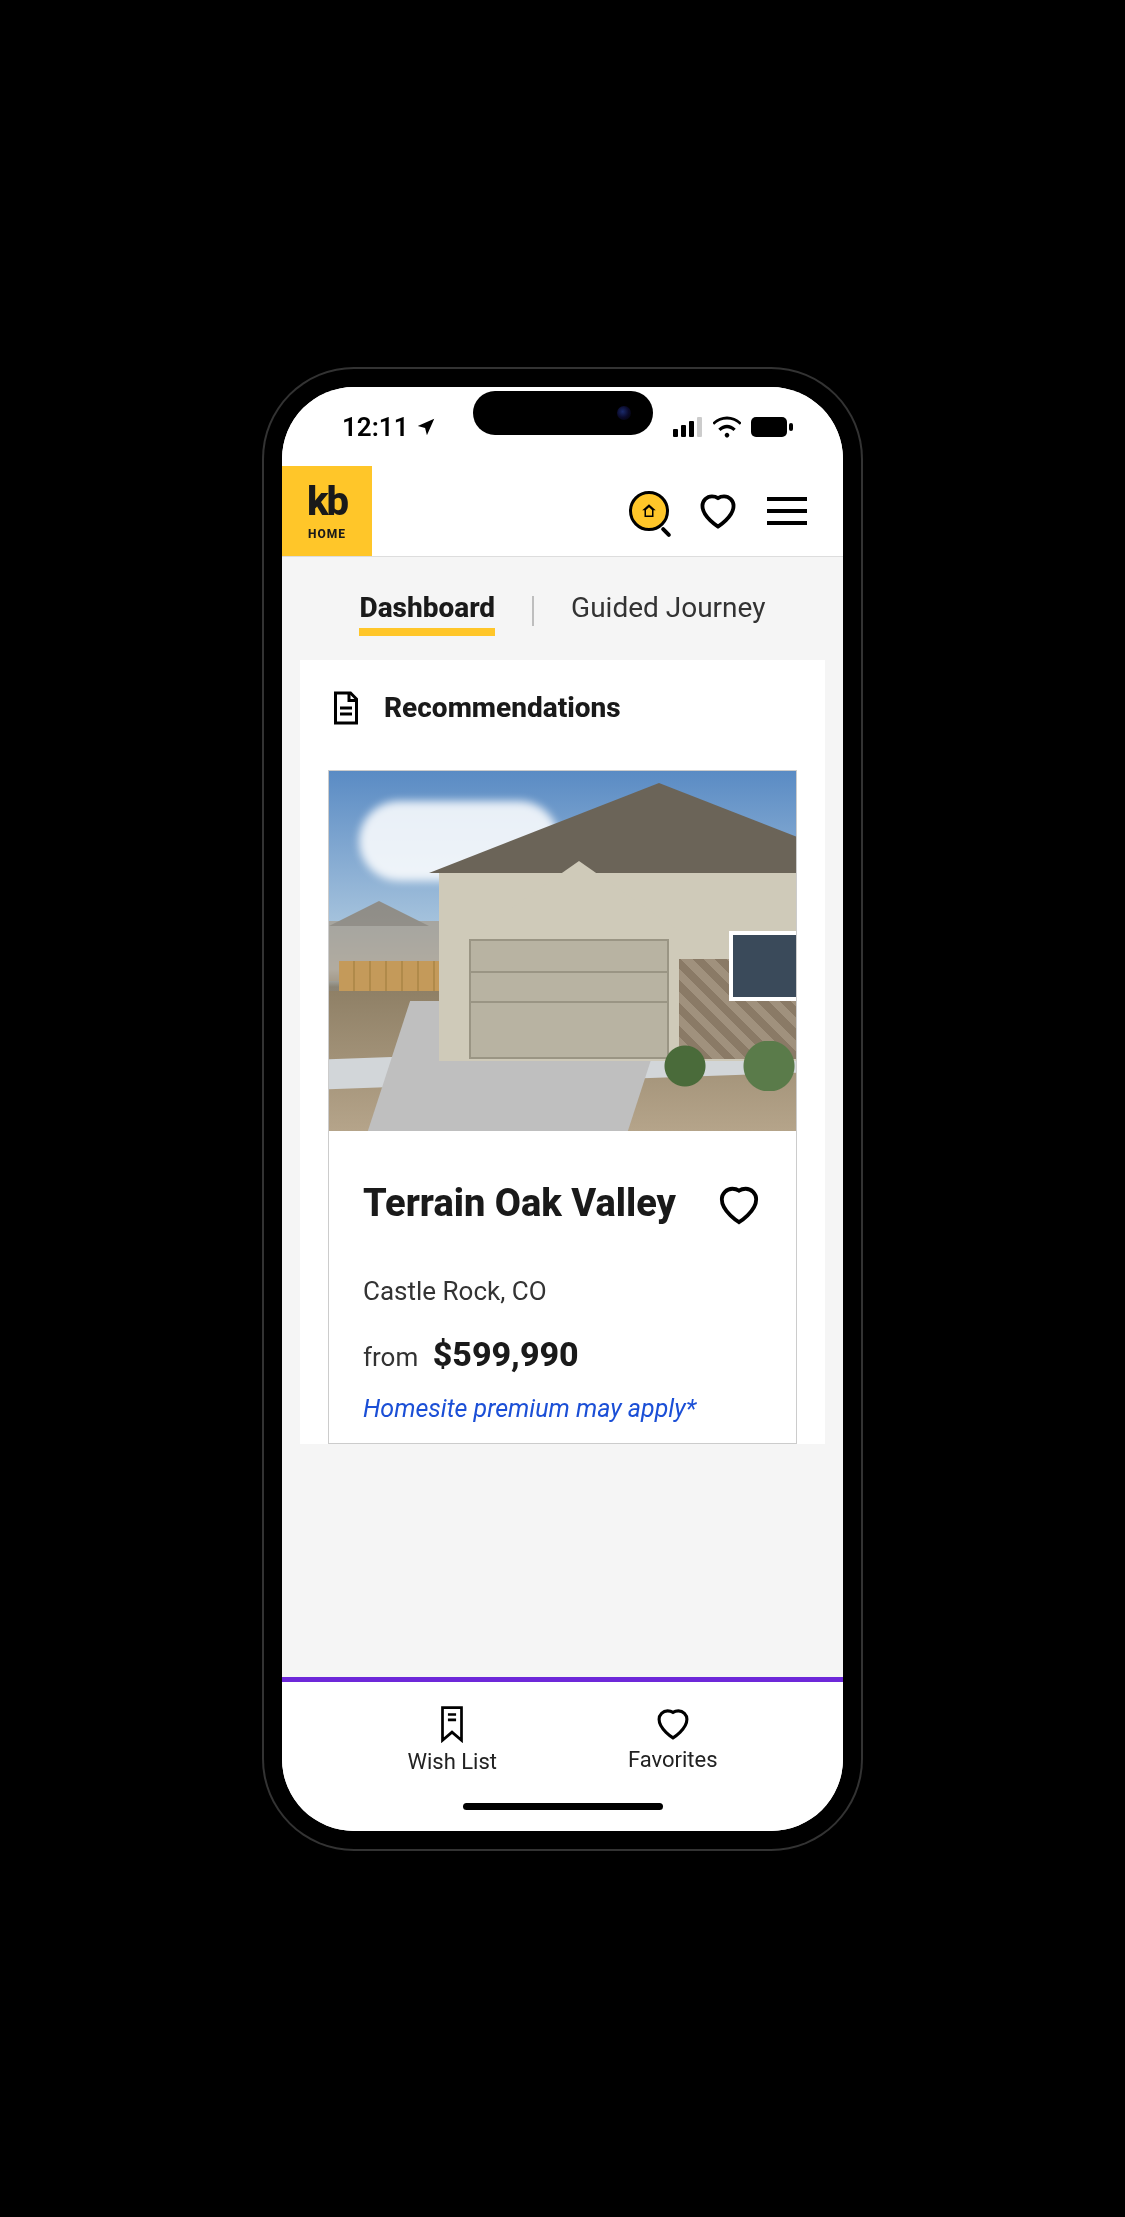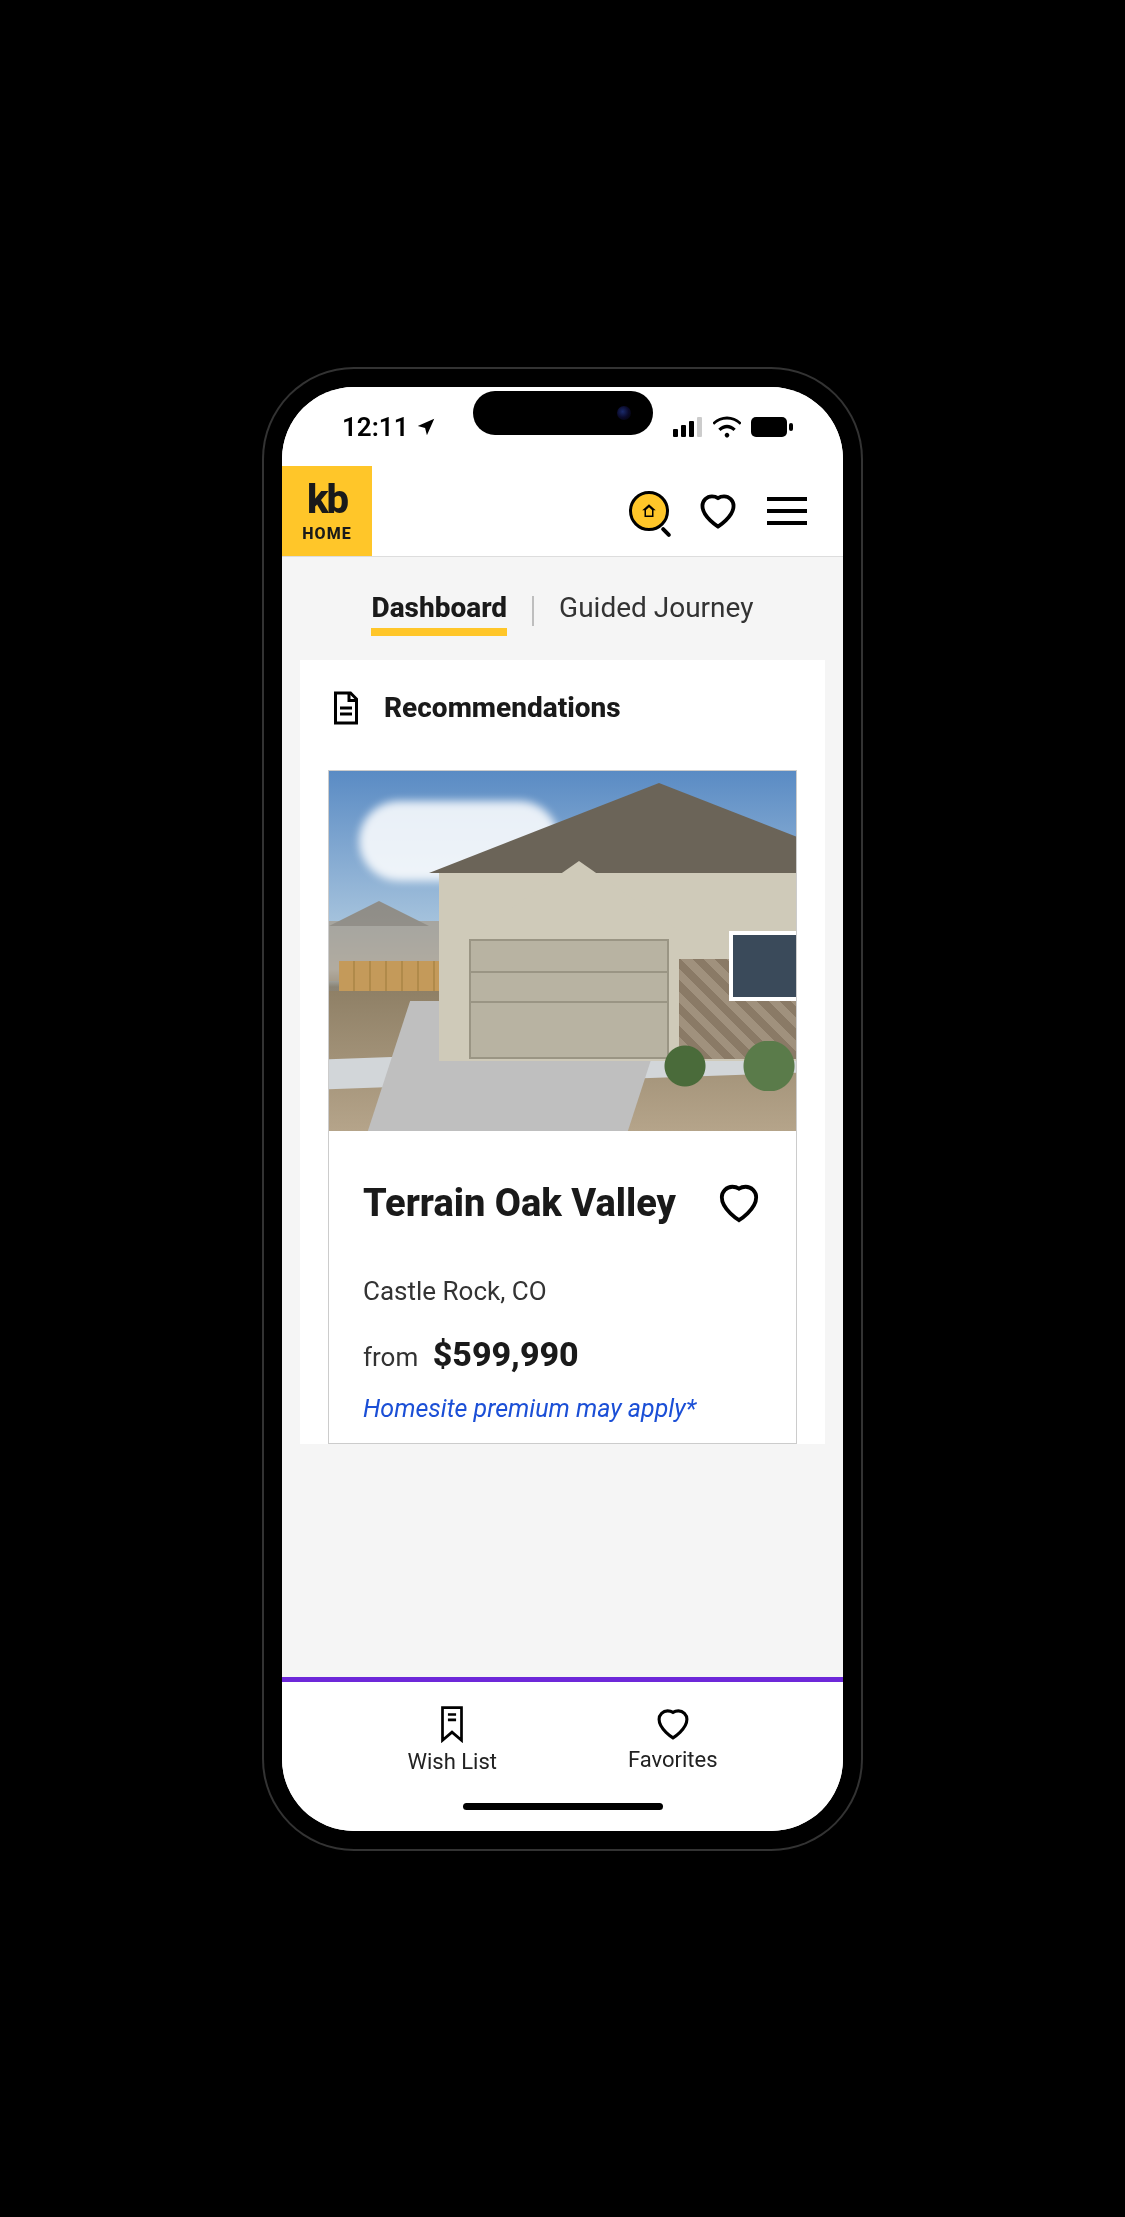--- a/index.html
+++ b/index.html
@@ -83,40 +83,40 @@
     width: 90px;
     height: 90px;
     background: #ffc629;
     display: flex;
     flex-direction: column;
     align-items: center;
     justify-content: center;
     line-height: 1;
   }
   .logo-kb { font-size: 40px; font-weight: 800; color: #1a1a1a; letter-spacing: -2px; }
-  .logo-home { font-size: 16px; font-weight: 800; color: #1a1a1a; letter-spacing: 1px; margin-top: 6px; }
+  .logo-home { font-size: 12px; font-weight: 800; color: #1a1a1a; letter-spacing: 1px; margin-top: 6px; }
   .app-bar-right { display: flex; align-items: center; gap: 28px; }
   .search-btn {
     width: 40px; height: 40px; border-radius: 50%;
     background: #ffc629; display: flex; align-items: center; justify-content: center;
     border: 3px solid #000; position: relative;
   }
   .search-btn::after {
     content: ""; position: absolute; width: 12px; height: 4px; background: #000;
     bottom: -6px; right: -6px; transform: rotate(45deg); border-radius: 2px;
   }
   .hamburger { display: flex; flex-direction: column; gap: 8px; cursor: pointer; }
   .hamburger span { display: block; width: 40px; height: 4px; background: #000; }
 
   
   .tabs {
     display: flex;
     align-items: center;
     justify-content: center;
-    gap: 25px;
+    gap: 37px;
     padding: 34px 0 28px;
     background: #f5f5f5;
   }
   .tab {
     font-size: 28px;
     color: #333;
     position: relative;
     cursor: pointer;
     padding-bottom: 8px;
   }
@@ -183,21 +183,21 @@
   .garage::before,.garage::after{content:"";position:absolute;left:0;right:0;height:2px;background:#9a9584;}
   .garage::before{top:30px;} .garage::after{top:60px;}
   .stone { position:absolute; bottom:72px; left:350px; width:200px; height:100px; background: repeating-linear-gradient(45deg,#8a7a66,#8a7a66 8px,#a0917d 8px,#a0917d 16px);}
   .window { position:absolute; bottom:130px; left:400px; width:90px; height:70px; background:#3a4a5a; border:4px solid #fff;}
   .bushes { position:absolute; bottom:40px; left:300px; width:280px; height:50px; background: radial-gradient(circle at 20% 50%, #4a6b3a 20px, transparent 21px), radial-gradient(circle at 50% 50%, #5a7b4a 25px, transparent 26px), radial-gradient(circle at 80% 50%, #4a6b3a 22px, transparent 23px);}
   .bg-houses{position:absolute;bottom:150px;left:-10px;width:120px;height:60px;background:#a89a87;opacity:0.7;}
   .bg-houses::before{content:"";position:absolute;top:-20px;left:10px;width:0;height:0;border-left:50px solid transparent;border-right:50px solid transparent;border-bottom:25px solid #8a7a66;}
   .fence{position:absolute;bottom:90px;left:10px;width:120px;height:80px;background:repeating-linear-gradient(to right,#c49a5a 0,#c49a5a 14px,#b08a4a 14px,#b08a4a 16px);}
 
   .community-body { padding: 50px 34px 20px; }
-  .community-title-row { display:flex; justify-content:space-between; align-items:center; gap:20px; }
+  .community-title-row { display:flex; justify-content:space-between; align-items:flex-end; gap:20px; }
   .community-name { font-size: 38px; font-weight: 800; color:#1a1a1a; line-height:1.2; }
   .community-loc { font-size: 26px; color:#333; margin-top: 50px; }
   .community-price-row { font-size: 26px; color:#333; margin-top: 28px; }
   .community-price { font-size: 34px; font-weight: 800; color:#1a1a1a; margin-left: 8px; margin-top: 48px; }
   .community-note { font-size: 25px; color:#1b4fd6; margin-top: 20px; cursor:pointer;font-style:italic; }
 
   
   .bottom-nav {
     height: 120px;
     background:#fff;

